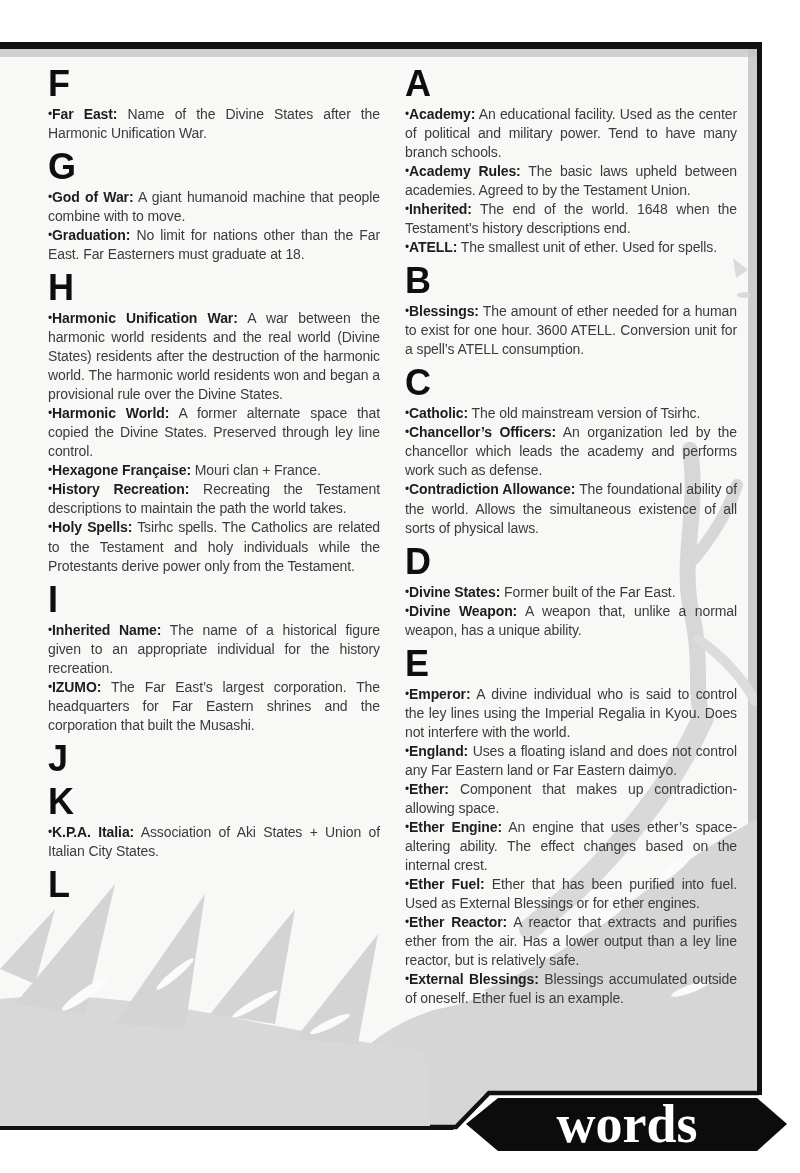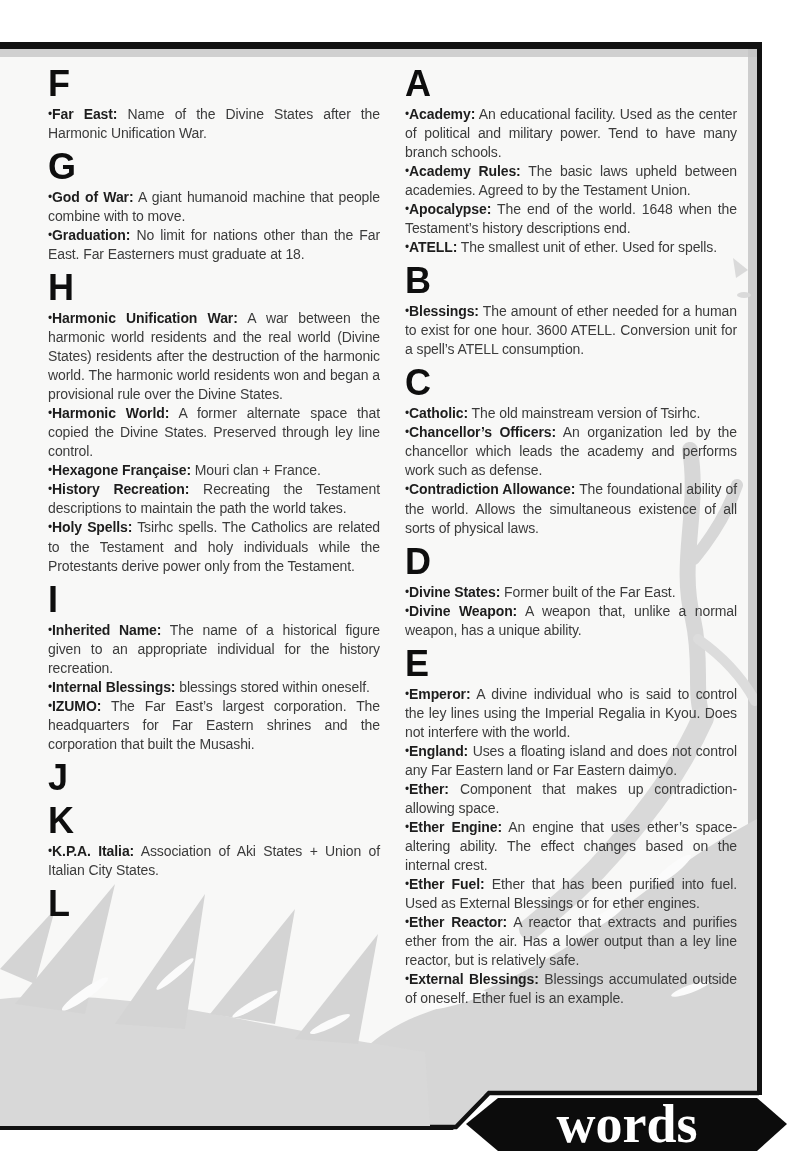--- a/index.html
+++ b/index.html
@@ -97,21 +97,20 @@
   <p class="entry"><span class="bullet">•</span><b class="term">History Recreation:</b><span class="def"> Recreating the Testament descriptions to maintain the path the world takes.</span></p>
 
   <p class="entry"><span class="bullet">•</span><b class="term">Holy Spells:</b><span class="def"> Tsirhc spells. The Catholics are related to the Testament and holy individuals while the Protestants derive power only from the Testament.</span></p>
 </section>
 
   <section class="glossary-section">
     <h2 class="letter">I</h2>
 
   <p class="entry"><span class="bullet">•</span><b class="term">Inherited Name:</b><span class="def"> The name of a historical figure given to an appropriate individual for the history recreation.</span></p>
 
-  <p class="entry"><span class="bullet">•</span><b class="term">Internal Blessings:</b><span class="def"> blessings stored within oneself.</span></p>
 
   <p class="entry"><span class="bullet">•</span><b class="term">IZUMO:</b><span class="def"> The Far East’s largest corporation. The headquarters for Far Eastern shrines and the corporation that built the Musashi.</span></p>
 </section>
 
   <section class="glossary-section">
     <h2 class="letter">J</h2>
 
 </section>
 
   <section class="glossary-section">
@@ -126,21 +125,21 @@
 </section>
 </div>
       <div class="column" id="col-right">
   <section class="glossary-section">
     <h2 class="letter">A</h2>
 
   <p class="entry"><span class="bullet">•</span><b class="term">Academy:</b><span class="def"> An educational facility. Used as the center of political and military power. Tend to have many branch schools.</span></p>
 
   <p class="entry"><span class="bullet">•</span><b class="term">Academy Rules:</b><span class="def"> The basic laws upheld between academies. Agreed to by the Testament Union.</span></p>
 
-  <p class="entry"><span class="bullet">•</span><b class="term">Apocalypse:</b><span class="def"> The end of the world. 1648 when the Testament’s history descriptions end.</span></p>
+  <p class="entry"><span class="bullet">•</span><b class="term">Inherited:</b><span class="def"> The end of the world. 1648 when the Testament’s history descriptions end.</span></p>
 
   <p class="entry"><span class="bullet">•</span><b class="term">ATELL:</b><span class="def"> The smallest unit of ether. Used for spells.</span></p>
 </section>
 
   <section class="glossary-section">
     <h2 class="letter">B</h2>
 
   <p class="entry"><span class="bullet">•</span><b class="term">Blessings:</b><span class="def"> The amount of ether needed for a human to exist for one hour. 3600 ATELL. Conversion unit for a spell’s ATELL consumption.</span></p>
 </section>
 

